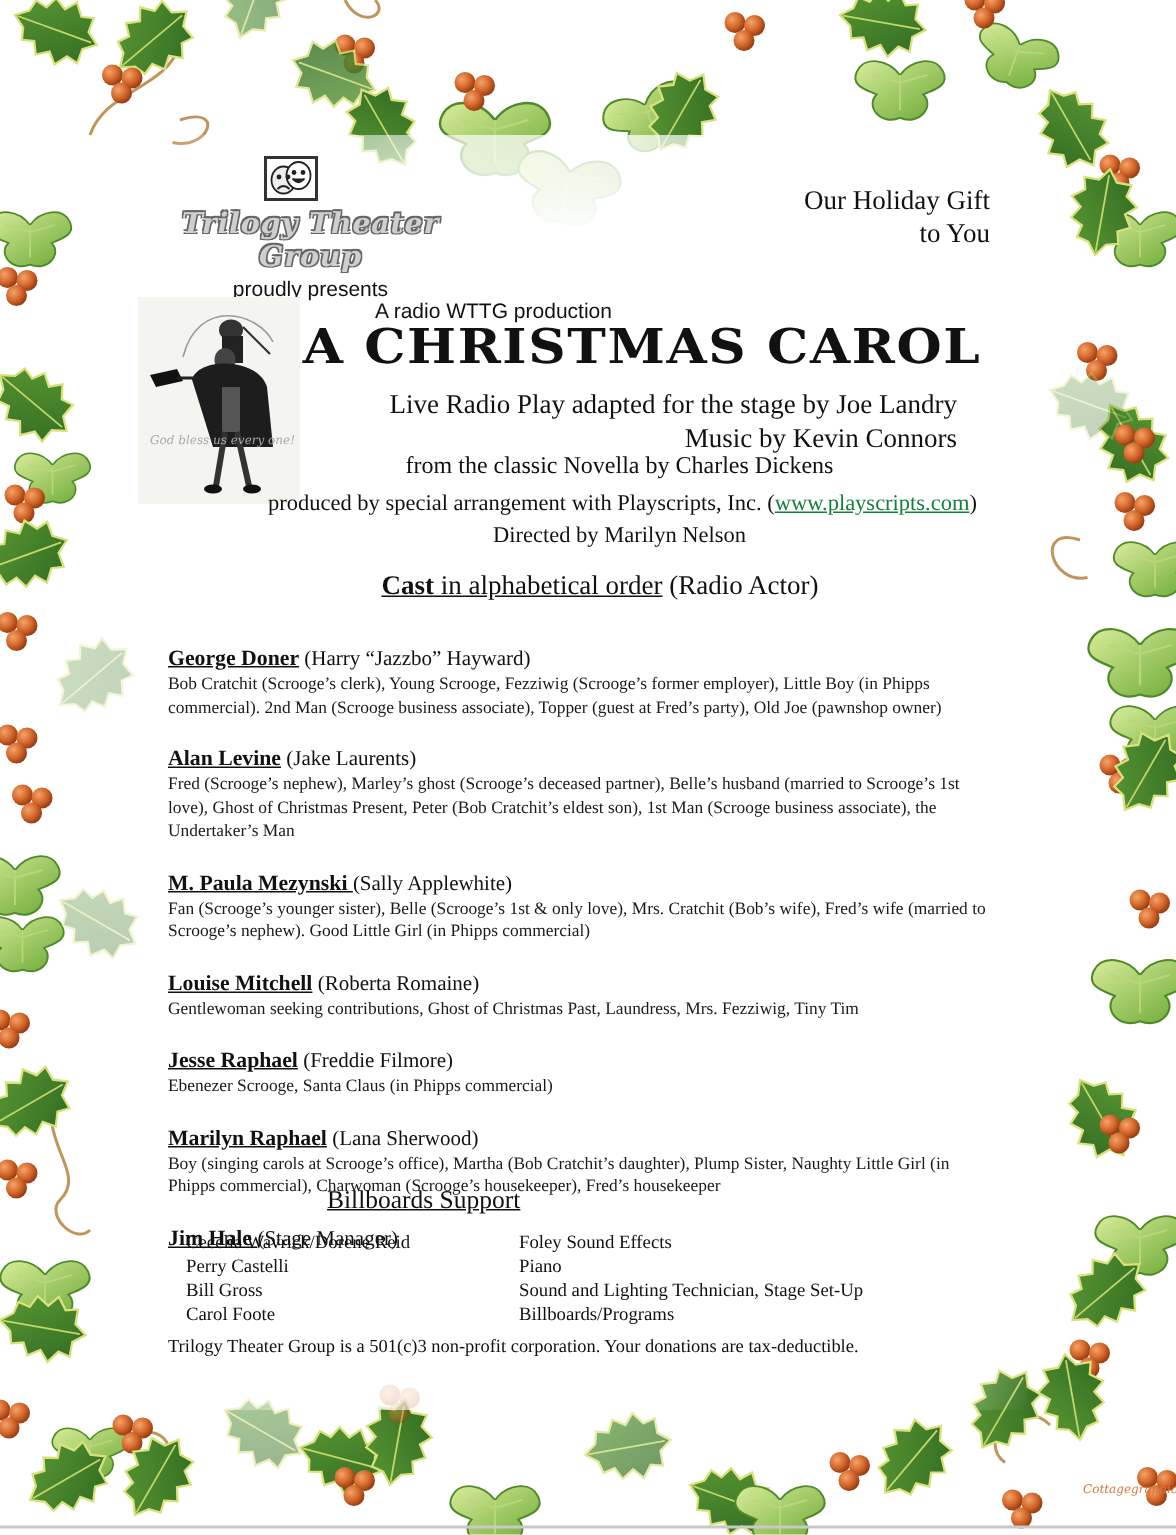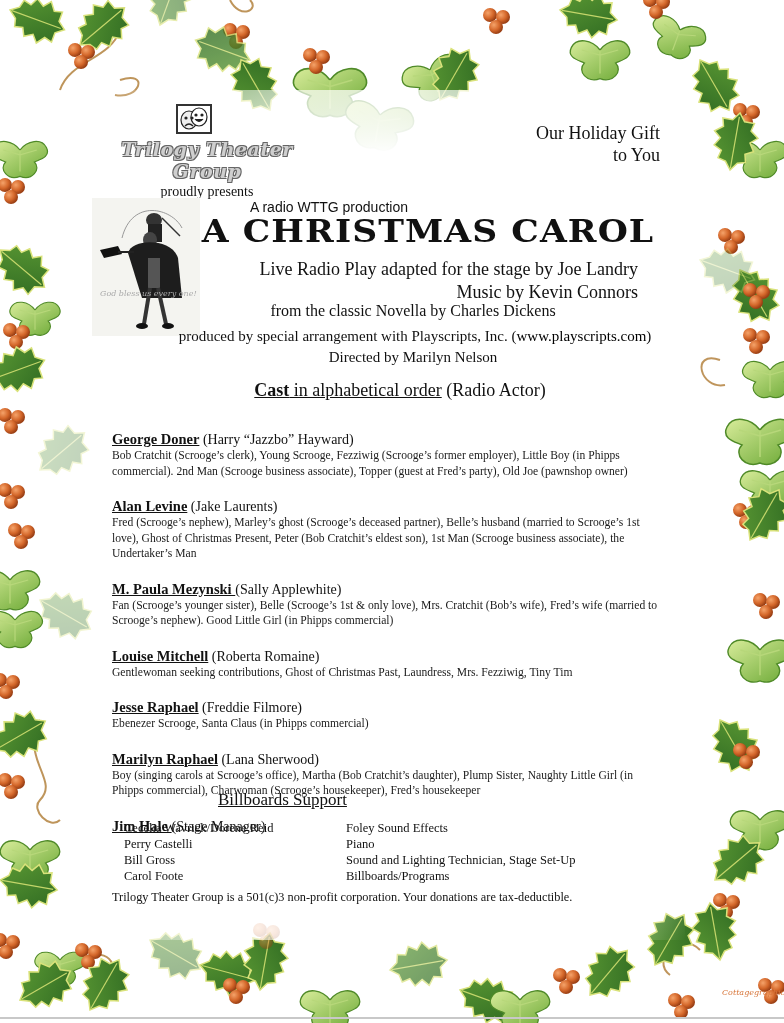--- a/index.html
+++ b/index.html
@@ -21,21 +21,21 @@
   .logo-block { position:absolute; left:112px; top:104px; width:190px; text-align:center; }
   .masks-box {
     width:36px; height:30px; margin:0 auto 4px auto; margin-left:64px;
     background:#fff; border:2px solid #333; box-sizing:border-box; position:relative;
   }
   .logo-name {
     font-family:"DejaVu Serif",serif; font-style:italic; font-weight:bold;
     font-size:19px; color:#cfcfcf; letter-spacing:0.5px;
     text-shadow:-1px -1px 0 #666, 1px -1px 0 #666, -1px 1px 0 #666, 1px 1px 0 #666;
   }
-  .proudly { font-family:Liberation Serif, serif; font-size:14px; color:#111; margin-top:2px; }
+  .proudly { font-family:Liberation Sans, sans-serif; font-size:14px; color:#111; margin-top:2px; }
   .gift {
     position:absolute; left:500px; top:122px; width:160px; text-align:right;
     font-size:18px; line-height:22px; color:#111;
   }
 
   
   .scrooge-img { position:absolute; left:92px; top:198px; width:108px; height:138px; }
   .radio-line {
     position:absolute; left:250px; top:199px; width:330px; text-align:left;
     font-family:"Liberation Sans",sans-serif; font-size:14px;
@@ -44,21 +44,21 @@
     position:absolute; left:188px; top:212px; width:480px; text-align:center;
     font-family:"DejaVu Serif",serif; font-weight:bold; font-size:32px;
     letter-spacing:1px; transform:scaleX(1.08); transform-origin:center;
   }
   .subtitle { position:absolute; left:188px; top:258px; width:450px; text-align:right; font-size:18px; line-height:23px; }
   .novella {
     position:absolute; left:188px; top:302px; width:450px; text-align:center;
     font-size:16px;
   }
   .produced { position:absolute; left:140px; top:328px; width:550px; text-align:center; font-size:15px; }
-  .produced a { color:#000000; }
+  .produced a { color:#15803d; text-decoration:underline; }
   .directed { position:absolute; left:188px; top:349px; width:450px; text-align:center; font-size:15px; }
   .cast-heading { position:absolute; left:160px; top:380px; width:480px; text-align:center; font-size:18px; }
   .cast-heading .u { text-decoration:underline; }
   .cast-heading b { text-decoration:underline; }
 
   
   .cast-list { position:absolute; left:112px; top:412px; width:550px; }
   .cast-entry { margin-bottom:12px; }
   .cast-head { font-size:14px; line-height:17px;margin-top:19px; }
   .cast-head .actor { font-weight:bold; text-decoration:underline; font-size:14.5px; }

